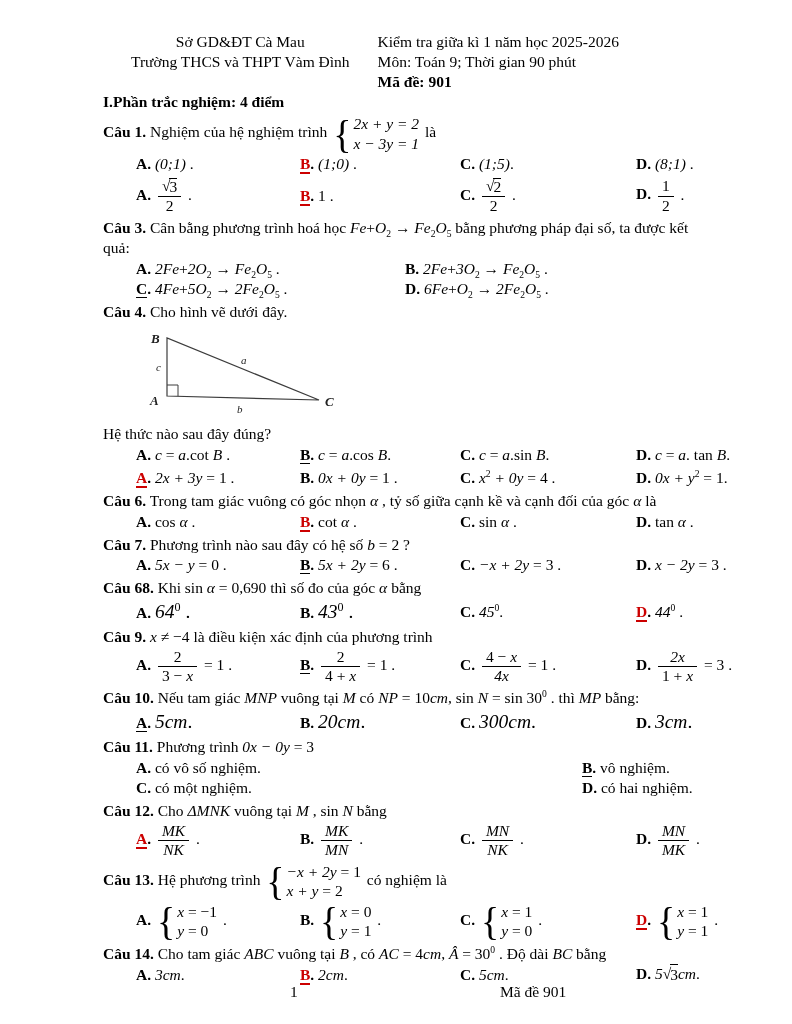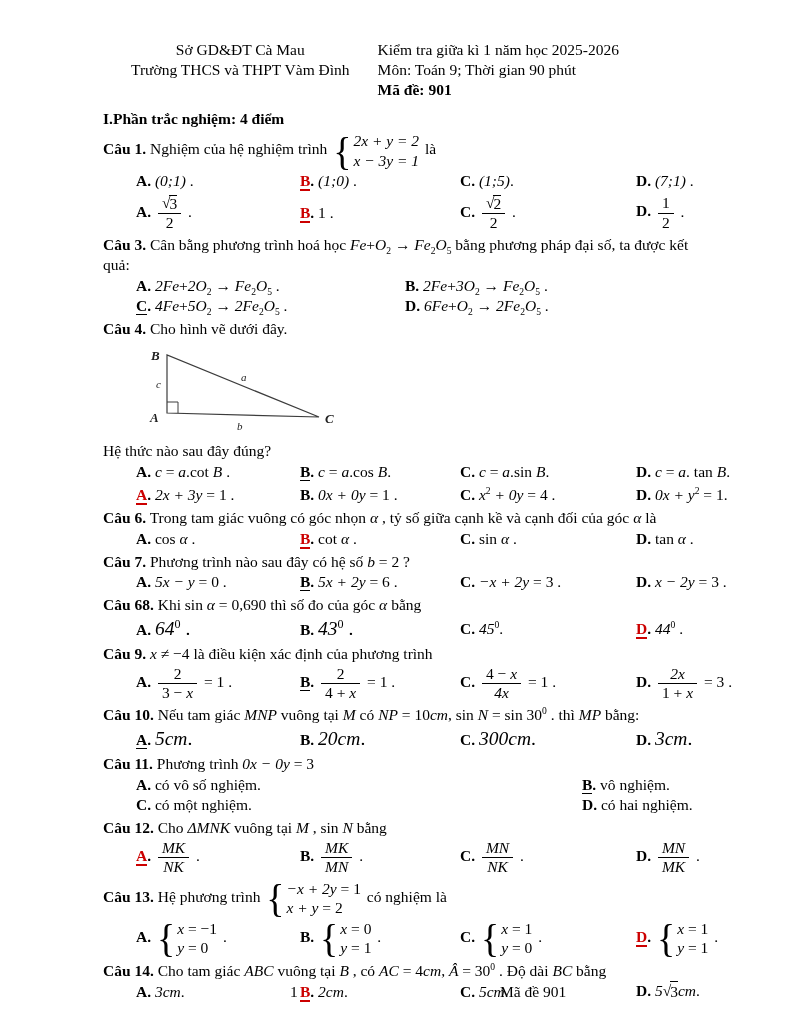--- a/index.html
+++ b/index.html
@@ -1,26 +1,26 @@
 <!DOCTYPE html>
 <html style="--red: #cc0000;"><head>
 <meta charset="utf-8">
 <style>
   html,body{margin:0;padding:0;background:#888;}
   .page{
     width:792px;height:1024px;margin:0 auto;background:#ffffff;position:relative;
     font-family:"Liberation Serif","DejaVu Serif",serif;font-size:15.5px;color:#000;
     line-height:1.28;overflow:hidden;box-sizing:border-box;
-    padding:40px 92px 0 103px;
+    padding:32px 92px 0 103px;
   }
   .header{display:flex;width:100%;}
   .header-left{width:46%;text-align:center;}
   .header-right{width:54%;text-align:left;}
   .bold{font-weight:bold;}
-  .section-title{font-weight:bold;margin:10px 0 2px 0;}
+  .section-title{font-weight:bold;margin:1px 0 2px 0;}
   .question{margin:0 0 1px 0;}
   .stem{margin:1px 0;}
   .answers{display:grid;padding-left:33px;column-gap:14px;margin:1px 0 3px 0;align-items:center;}
   .g4{grid-template-columns:150px 146px 162px auto;}
   .g2a{grid-template-columns:255px auto;}
   .g2b{grid-template-columns:432px auto;}
   .ans{white-space:nowrap;}
   .ansbig .ans-body{font-size:1.26em;}
   .ans-letter,.ans-dot{font-weight:bold;}
   .mark-red{color:var(--red,#cc0000);border-bottom:2px solid var(--red,#cc0000);}
@@ -69,21 +69,21 @@
             <span class="sysbrace">{</span>
             <span class="syscol">
               <span class="sysline"><span class="seg-i">2x + y = 2</span></span>
               <span class="sysline"><span class="seg-i">x − 3y = 1</span></span>
             </span>
           </span><span class="seg-t"> là</span></div>
         <div class="answers g4">
           <span class="ans"><span class="ans-letter">A</span><span class="ans-dot">. </span><span class="ans-body"><span class="seg-i">(0;1)</span><span class="seg-t"> .</span></span></span>
           <span class="ans"><span class="ans-letter mark-red">B</span><span class="ans-dot">. </span><span class="ans-body"><span class="seg-i">(1;0)</span><span class="seg-t"> .</span></span></span>
           <span class="ans"><span class="ans-letter">C</span><span class="ans-dot">. </span><span class="ans-body"><span class="seg-i">(1;5)</span><span class="seg-t">.</span></span></span>
-          <span class="ans"><span class="ans-letter">D</span><span class="ans-dot">. </span><span class="ans-body"><span class="seg-i">(7;1)</span><span class="seg-t"> .</span></span></span>
+          <span class="ans"><span class="ans-letter">D</span><span class="ans-dot">. </span><span class="ans-body"><span class="seg-i">(8;1)</span><span class="seg-t"> .</span></span></span>
         </div>
       </div>
       <div class="question">
         <div class="answers g4">
           <span class="ans"><span class="ans-letter">A</span><span class="ans-dot">. </span><span class="ans-body"><span class="frac">
                 <span class="fnum"><span class="sqrt">
                     <span class="sqsym">√</span>
                     <span class="sqbar">3</span>
                   </span></span>
                 <span class="fden"><span class="seg-t">2</span></span>

